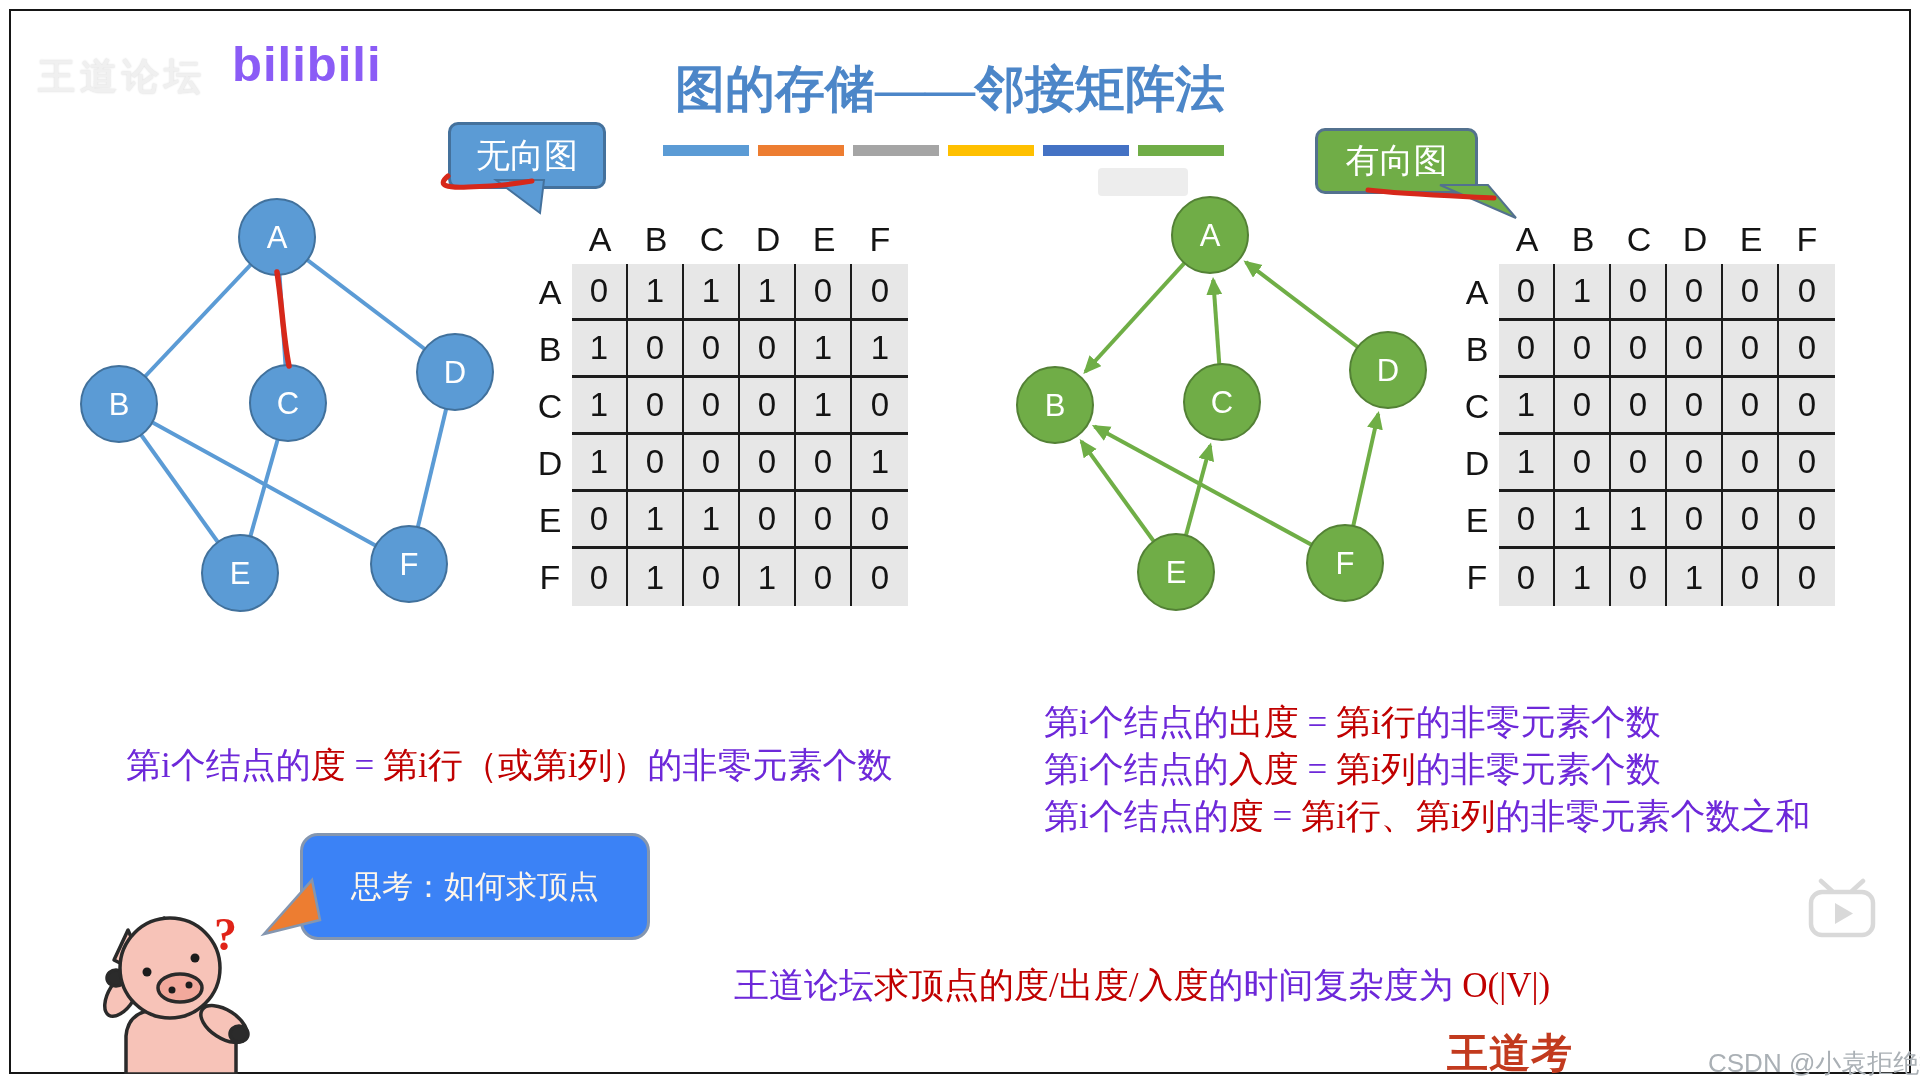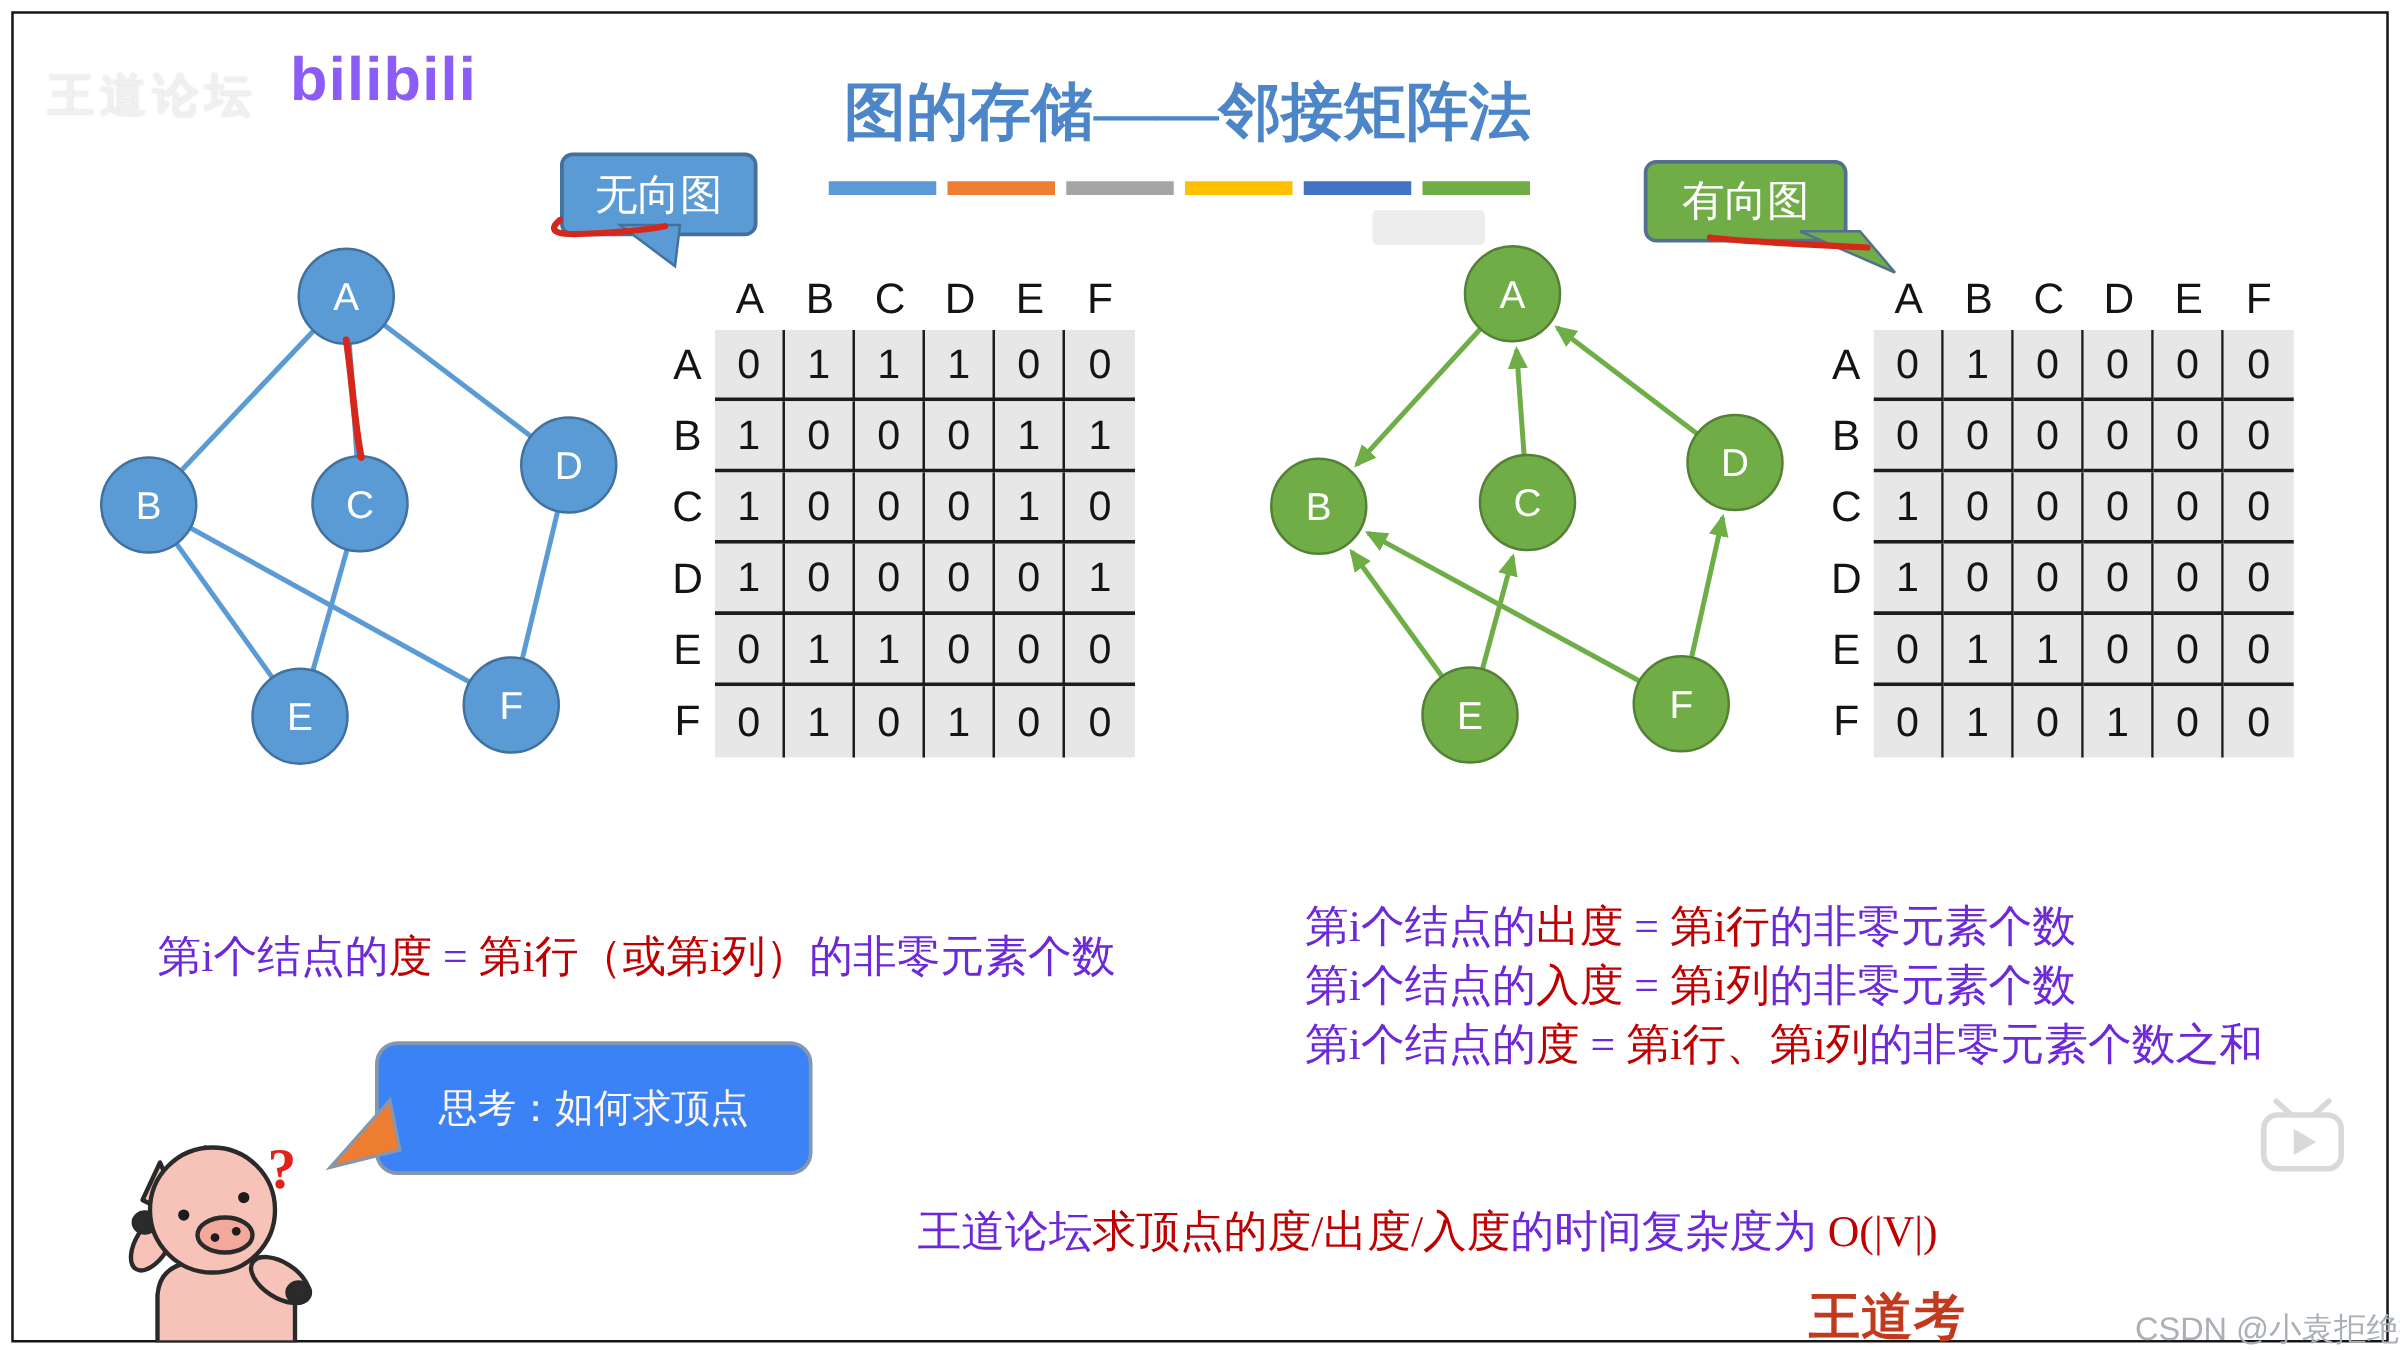--- a/index.html
+++ b/index.html
@@ -33,21 +33,21 @@
   .mhead{font:400 34px "Liberation Sans",sans-serif;color:#141414;}
   .mcell{background:#E7E7E7;font:400 33px "Liberation Sans",sans-serif;color:#141414;
     border-right:2px solid #1c1c1c;border-bottom:3px solid #1c1c1c;}
   .mcell.lastcol{border-right:none;}
   .mcell.lastrow{border-bottom:none;}
   
   .note{font:400 35px "Liberation Serif",serif;white-space:nowrap;}
   .note .red{color:#C00000;}
   .note .blk{color:#6d28d9;}
   #note-left{left:126px;top:742px;}
-  #notes-right{left:1044px;top:718px;line-height:46px;}
+  #notes-right{left:1044px;top:699px;line-height:46px;}
   
   #think{left:300px;top:833px;width:344px;height:101px;background:#3b82f6;border:3px solid #8496B0;
     border-radius:18px;color:#FFF6EA;font:400 31px "Liberation Serif",serif;line-height:41px;
     text-align:center;display:flex;flex-direction:column;justify-content:center;}
   
   #complexity{left:734px;top:962px;}
   
   #brand{left:1447px;top:1026px;font:700 41px "Liberation Sans",sans-serif;color:#C23A1E;letter-spacing:1px;}
   #csdn{left:1708px;top:1046px;font:400 26px "Liberation Sans",sans-serif;color:#aab0b5;white-space:nowrap;}
   #pig{left:88px;top:912px;}

